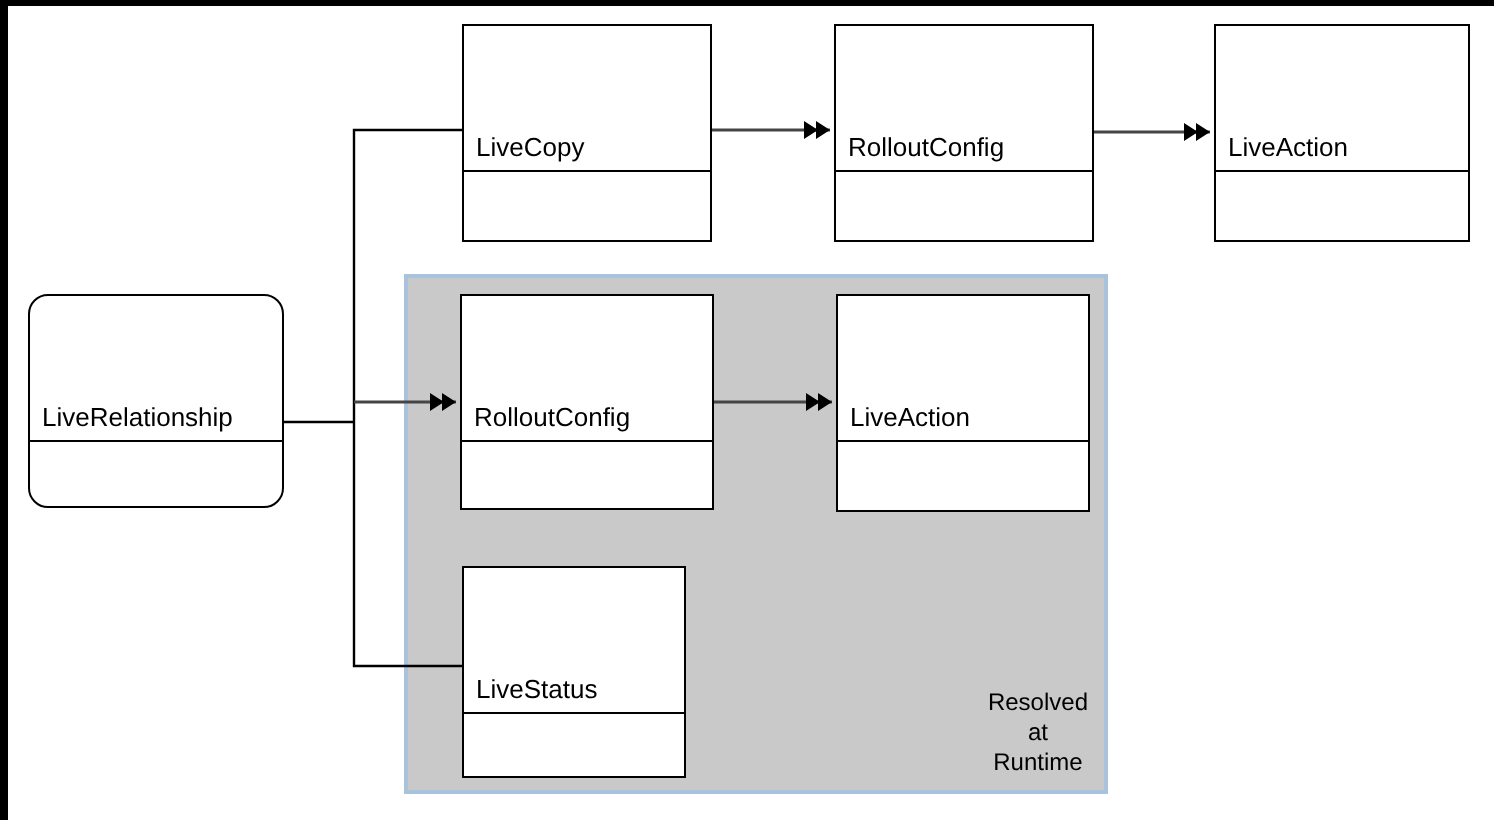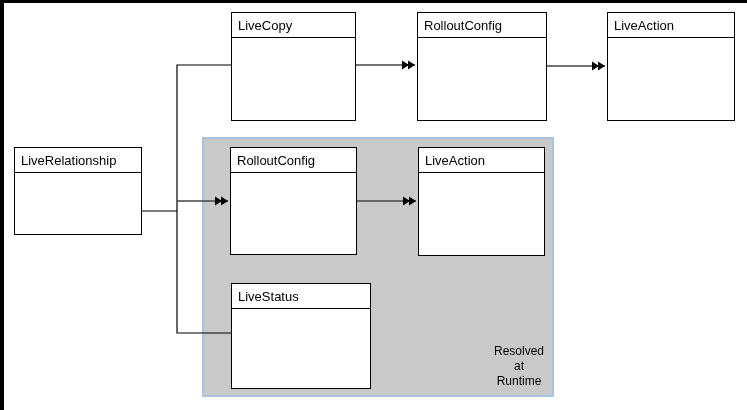--- a/index.html
+++ b/index.html
@@ -43,30 +43,31 @@
   .node-header {
     height: 25px;
     border-bottom: 1.5px solid #000;
     box-sizing: border-box;
     display: flex;
     align-items: center;
     padding-left: 6px;
     font-size: 13px;
     color: #000;
     white-space: nowrap;
+    margin-top: 48px;
   }
   .node-body { flex: 1; }
 
   #n-livecopy        { left: 231px; top: 12px;  width: 125px; height: 109px; }
   #n-rollout-top     { left: 417px; top: 12px;  width: 130px; height: 109px; }
   #n-liveaction-top  { left: 607px; top: 12px;  width: 128px; height: 109px; }
-  #n-liverel         { left: 14px;  top: 147px; width: 128px; height: 88px; }
+  #n-liverel         { left: 14px;  top: 147px; width: 128px; height: 107px; border-radius: 10px; }
   #n-rollout-rt      { left: 230px; top: 147px; width: 127px; height: 108px; }
   #n-liveaction-rt   { left: 418px; top: 147px; width: 127px; height: 109px; }
-  #n-livestatus      { left: 231px; top: 283px; width: 140px; height: 106px; }
+  #n-livestatus      { left: 231px; top: 283px; width: 112px; height: 106px; }
 
   svg.wires { position: absolute; left: 0; top: 0; pointer-events: none; }
   .plain { stroke: #000; stroke-width: 1.2; fill: none; }
   .arrow { stroke: #454545; stroke-width: 1.6; fill: none; }
 </style>
 </head>
 <body>
 
 <div class="canvas">
 

